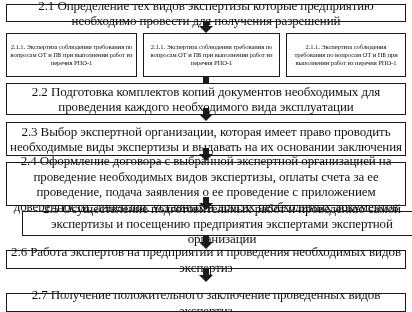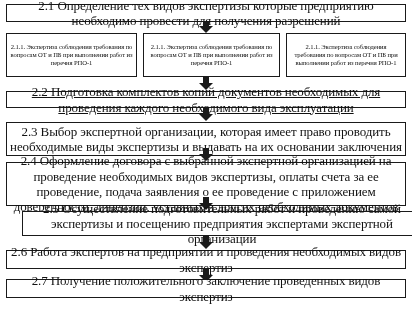--- a/index.html
+++ b/index.html
@@ -86,21 +86,21 @@
 
   <div class="box fs-65" style="left:286px; top:33px; width:120px; height:44px;">
     <span>2.1.1. Экспертиза соблюдения требования по вопросам ОТ и ПБ при выполнении работ из перечня РПО-1</span>
   </div>
 
   <div class="arrow" style="left:199px; top:77px; height:14px;">
     <div class="stem" style="height:7px;"></div>
     <div class="head" style="top:6px;"></div>
   </div>
 
-  <div class="box w-full fs-7" style="top:91px; height:17px;text-decoration:underline;">
+  <div class="box w-full fs-7" style="top:83px; height:32px;">
     <span>2.2 Подготовка комплектов копий документов необходимых для проведения каждого необходимого вида эксплуатации</span>
   </div>
 
   <div class="arrow" style="left:199px; top:108px; height:14px;">
     <div class="stem" style="height:7px;"></div>
     <div class="head" style="top:6px;"></div>
   </div>
 
   <div class="box w-full fs-7" style="top:122px; height:34px;">
     <span>2.3 Выбор экспертной организации, которая имеет право проводить необходимые виды экспертизы и выдавать на их основании заключения</span>
@@ -131,17 +131,17 @@
 
   <div class="box w-full fs-7" style="top:250px; height:19px;justify-content:flex-end;">
     <span>2.6 Работа экспертов на предприятии и проведения необходимых видов экспертиз</span>
   </div>
 
   <div class="arrow" style="left:199px; top:269px; height:14px;">
     <div class="stem" style="height:7px;"></div>
     <div class="head" style="top:6px;"></div>
   </div>
 
-  <div class="box w-full fs-7" style="top:279px; height:19px;">
+  <div class="box w-full fs-7" style="top:293px; height:19px;">
     <span>2.7 Получение положительного заключение проведенных видов экспертиз</span>
   </div>
 
 </div>
 
 </body></html>

